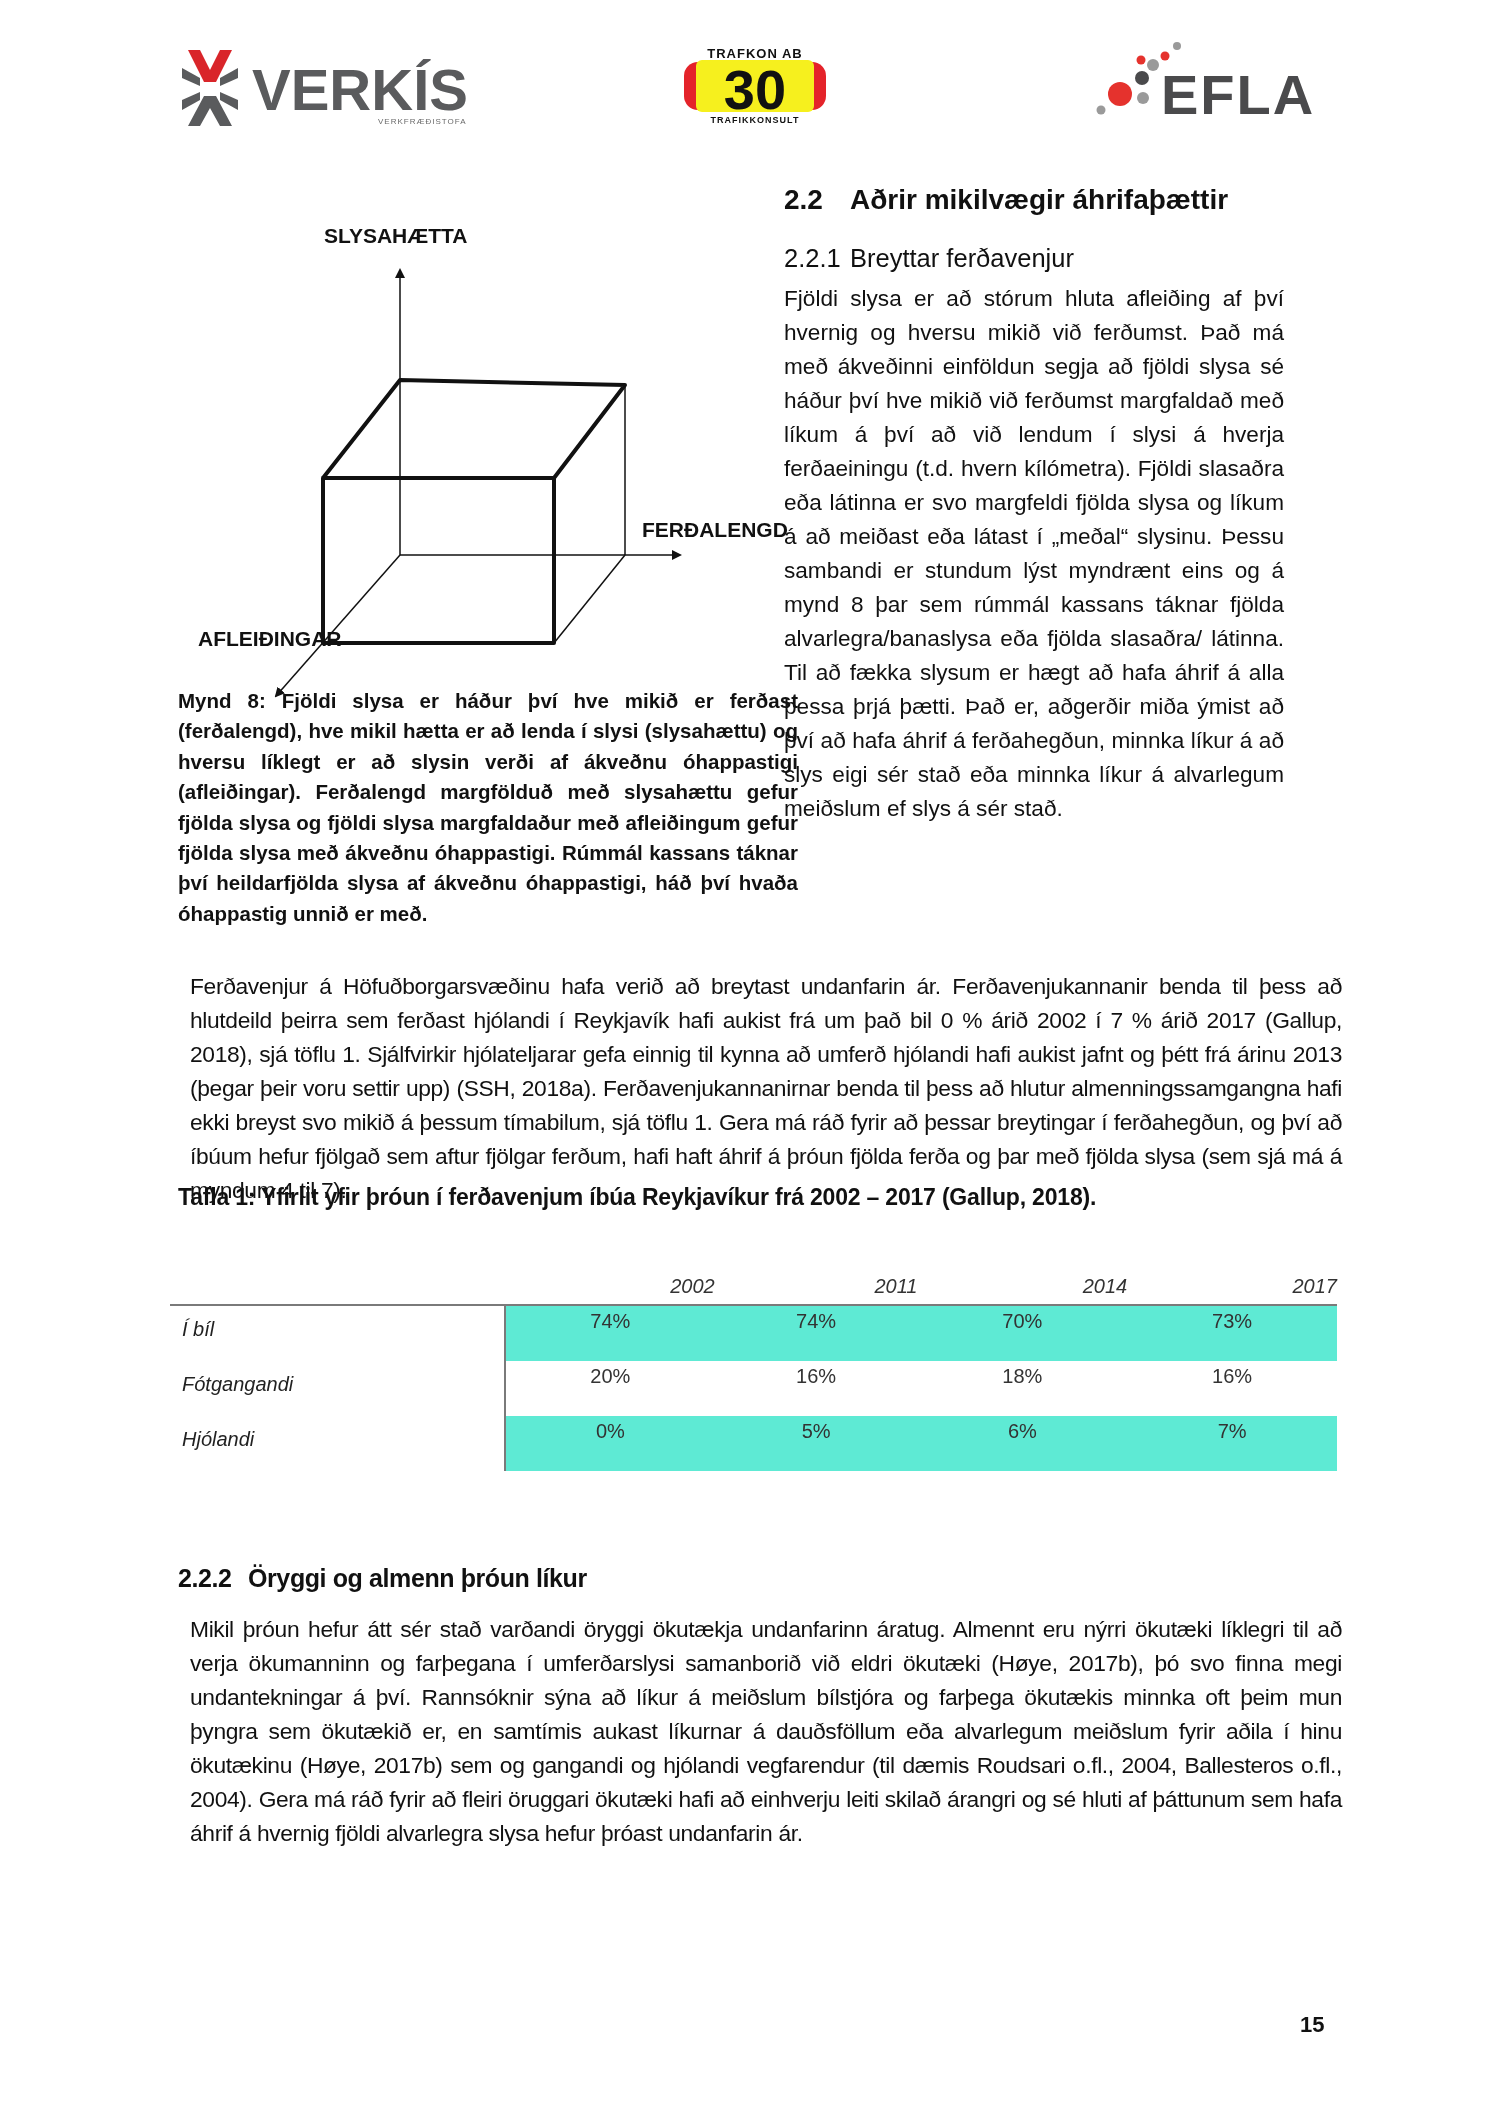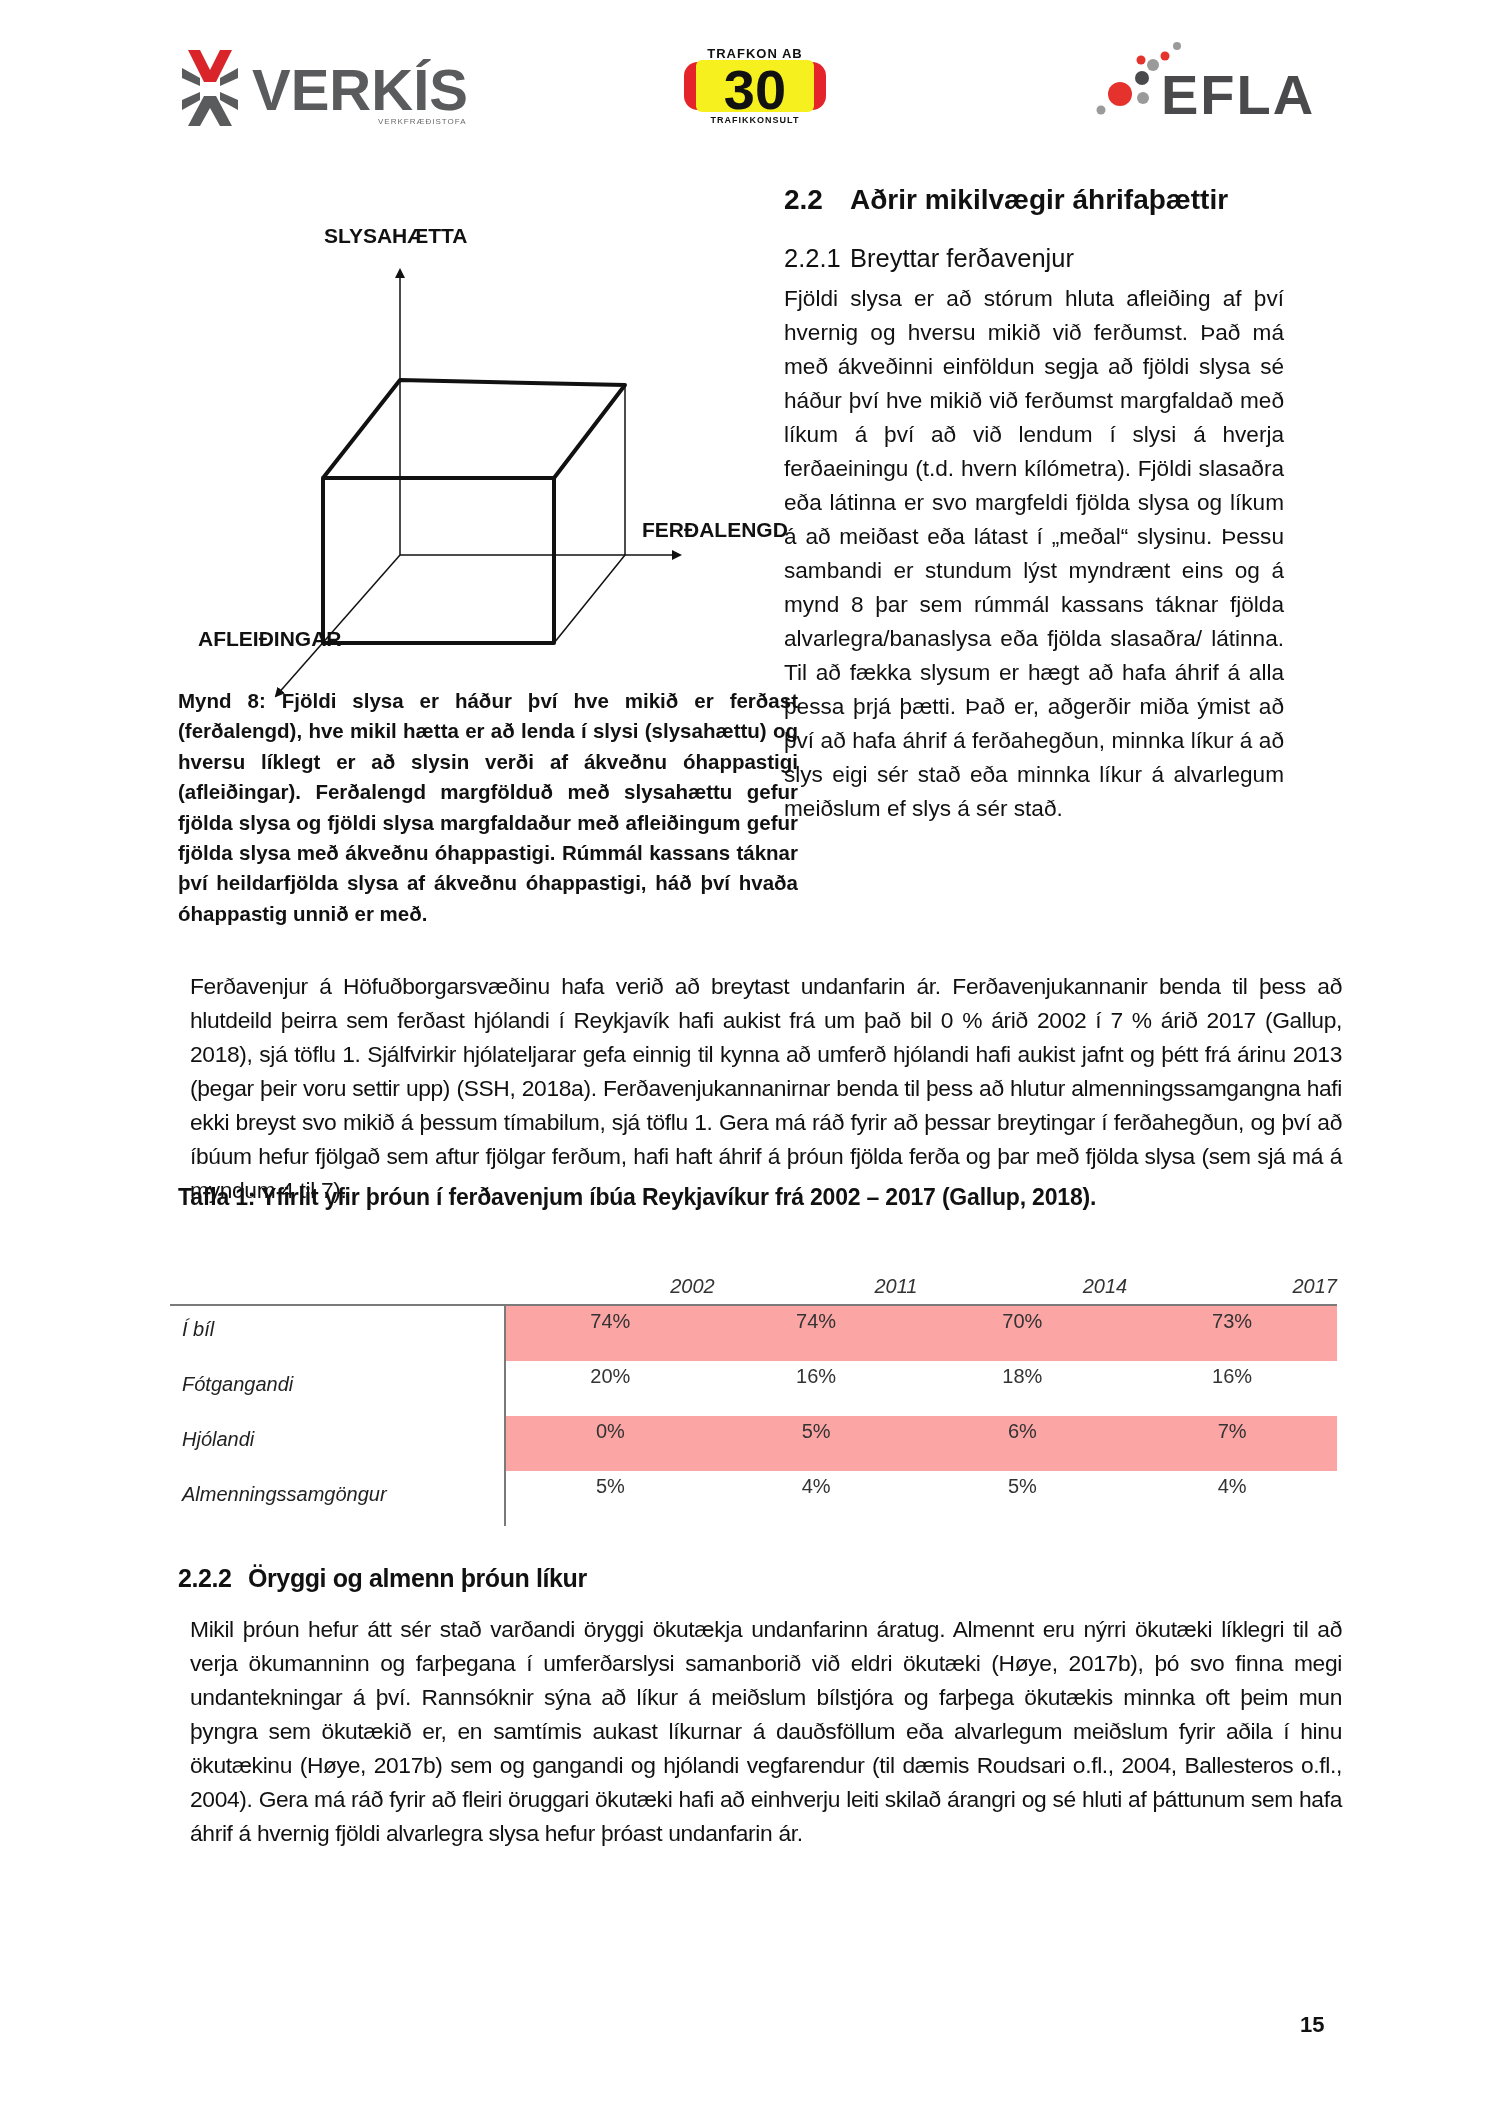--- a/index.html
+++ b/index.html
@@ -27,21 +27,21 @@
   .table-title { position: absolute; left: 178px; top: 1183px; font-weight: bold; font-size: 23px;
                  line-height: 28px; letter-spacing: -0.2px; }
   table.data { position: absolute; left: 170px; top: 1268px; width: 1167px; border-collapse: collapse;
                font-size: 20px; font-style: italic; }
   table.data th { font-weight: normal; font-style: italic; color: #333; height: 36px; text-align: right;
                   border-bottom: 2px solid #7a7a7a; padding: 0; }
   table.data th.first { width: 335px; }
   table.data td { height: 43px; padding: 0; vertical-align: top; }
   table.data td.label { text-align: left; padding-left: 12px; padding-top: 12px; border-right: 2px solid #7a7a7a; color: #222; }
   table.data td.val { text-align: center; font-style: normal; color: #333; padding-top: 4px; }
-  table.data tr.shade td.val { background: #fca5a5; }
+  table.data tr.shade td.val { background: #5eead4; }
 
   .h4 { position: absolute; left: 178px; top: 1560px; font-weight: bold; font-size: 25px; line-height: 36px; letter-spacing: -0.4px; }
   .h4 .num { display: inline-block; width: 70px; }
 
   .page-num { position: absolute; left: 1300px; top: 2012px; font-weight: bold; font-size: 22px; }
 </style>
 </head>
 <body>
 
 <div>
@@ -147,27 +147,20 @@
       <td class="val">18%</td>
       <td class="val">16%</td>
     </tr>
     <tr class="shade">
       <td class="label">Hjólandi</td>
       <td class="val">0%</td>
       <td class="val">5%</td>
       <td class="val">6%</td>
       <td class="val">7%</td>
     </tr>
-    <tr>
-      <td class="label">Almenningssamgöngur</td>
-      <td class="val">5%</td>
-      <td class="val">4%</td>
-      <td class="val">5%</td>
-      <td class="val">4%</td>
-    </tr>
   </tbody>
 </table>
 
 <div class="h4">
   <span class="num">2.2.2</span><span>Öryggi og almenn þróun líkur</span>
 </div>
 <p class="body-p" style="top:1600px">Mikil þróun hefur átt sér stað varðandi öryggi ökutækja undanfarinn áratug. Almennt eru nýrri ökutæki líklegri til að verja ökumanninn og farþegana í umferðarslysi samanborið við eldri ökutæki (Høye, 2017b), þó svo finna megi undantekningar á því. Rannsóknir sýna að líkur á meiðslum bílstjóra og farþega ökutækis minnka oft þeim mun þyngra sem ökutækið er, en samtímis aukast líkurnar á dauðsföllum eða alvarlegum meiðslum fyrir aðila í hinu ökutækinu (Høye, 2017b) sem og gangandi og hjólandi vegfarendur (til dæmis Roudsari o.fl., 2004, Ballesteros o.fl., 2004). Gera má ráð fyrir að fleiri öruggari ökutæki hafi að einhverju leiti skilað árangri og sé hluti af þáttunum sem hafa áhrif á hvernig fjöldi alvarlegra slysa hefur þróast undanfarin ár.</p>
 
 <div class="page-num">15</div>
 

